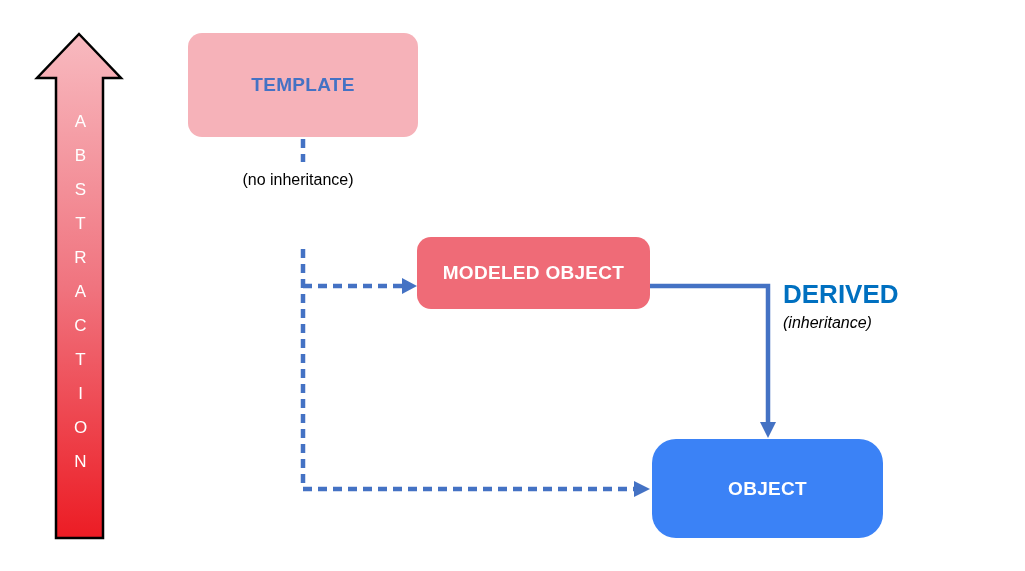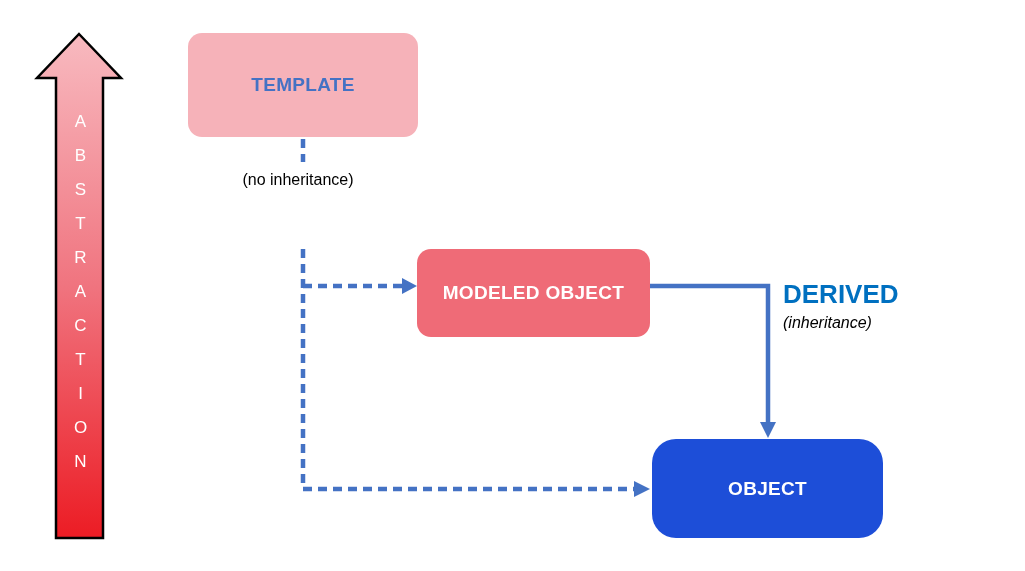--- a/index.html
+++ b/index.html
@@ -38,21 +38,21 @@
     justify-content: center;
     border-radius: 14px;
   }
   .node-label {
     font-weight: bold;
     font-size: 19px;
     letter-spacing: 0.3px;
     white-space: nowrap;
   }
   .node-template   { left: 188px; top: 33px;  width: 230px; height: 104px; }
-  .node-modeled    { left: 417px; top: 249px; width: 233px; height: 88px; }
+  .node-modeled    { left: 417px; top: 237px; width: 233px; height: 72px; }
   .node-object     { left: 652px; top: 439px; width: 231px; height: 99px; border-radius: 24px; }
 
   .abstraction-label {
     position: absolute;
     left: 69px;
     top: 112px;
     width: 22px;
     writing-mode: vertical-rl;
     text-orientation: upright;
     letter-spacing: 15px;
@@ -120,21 +120,21 @@
   <div class="abstraction-label" style="color: rgb(255, 255, 255);">ABSTRACTION</div>
 
   <div class="node node-template" style="background-color: rgb(246, 178, 185);">
     <span class="node-label" style="color: rgb(68, 114, 196);">TEMPLATE</span>
   </div>
 
   <div class="node node-modeled" style="background-color: rgb(239, 107, 119);">
     <span class="node-label" style="color: rgb(255, 255, 255);">MODELED OBJECT</span>
   </div>
 
-  <div class="node node-object" style="background-color: #1d4ed8;">
+  <div class="node node-object" style="background-color: #3b82f6;">
     <span class="node-label" style="color: rgb(255, 255, 255);">OBJECT</span>
   </div>
 
   <div class="annotation annotation-copied">
     <div class="annotation-note" style="color: rgb(0, 0, 0);">(no inheritance)</div>
   </div>
 
   <div class="annotation annotation-derived">
     <div class="annotation-title" style="color: rgb(0, 112, 192);">DERIVED</div>
     <div class="annotation-note" style="color: rgb(0, 0, 0); font-style: italic;">(inheritance)</div>

